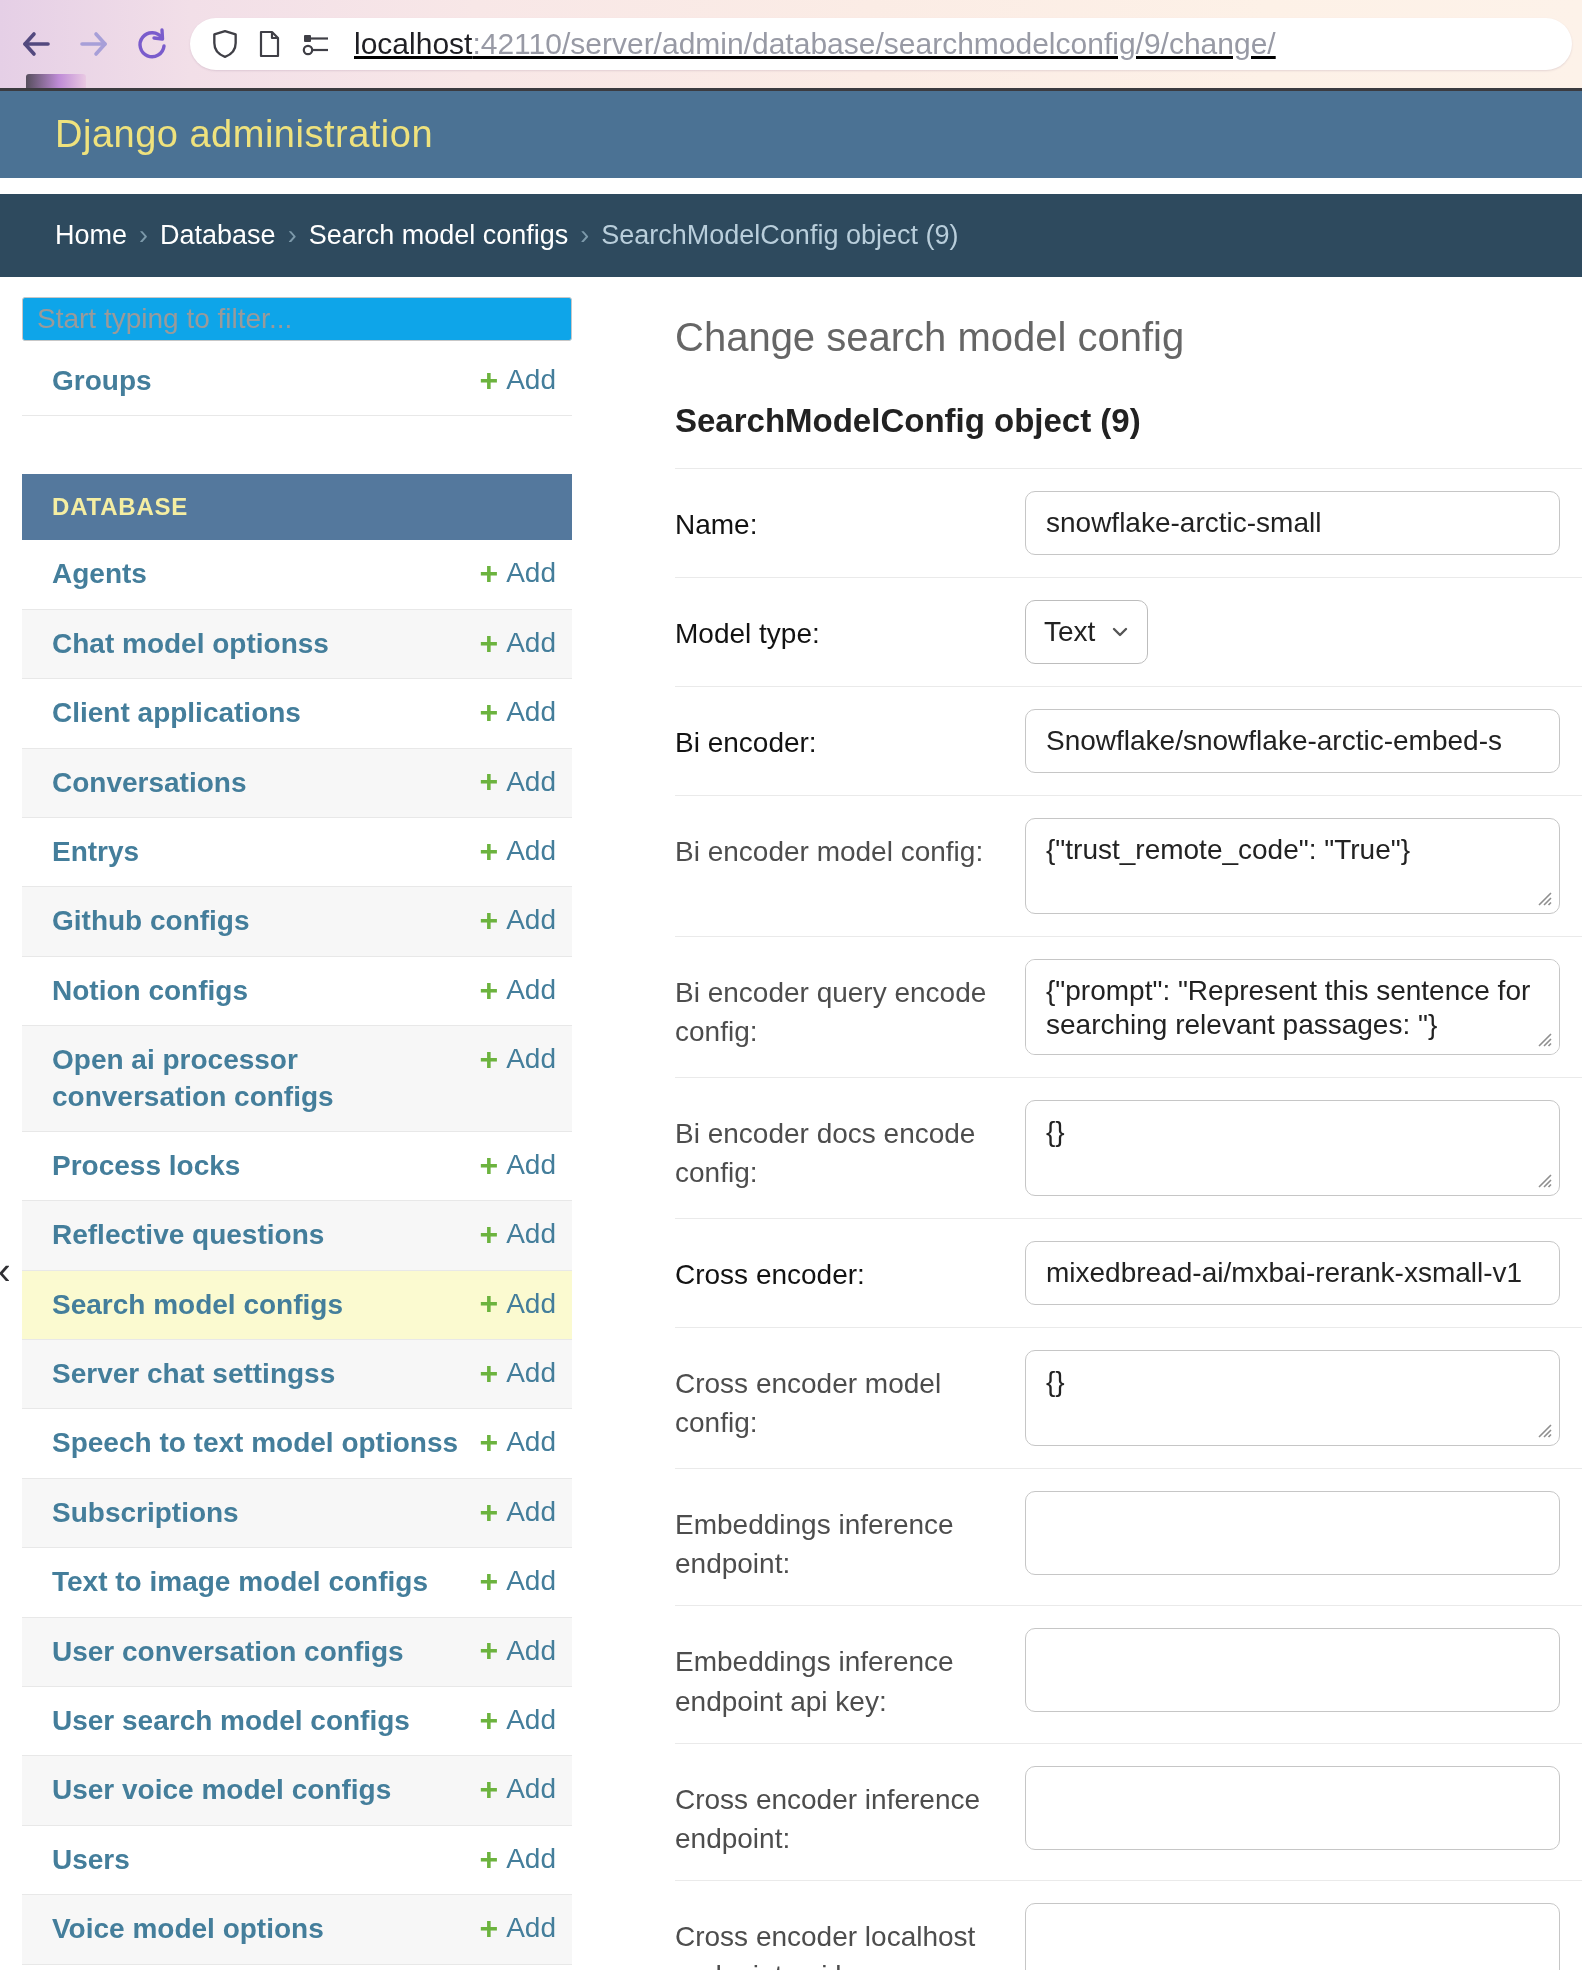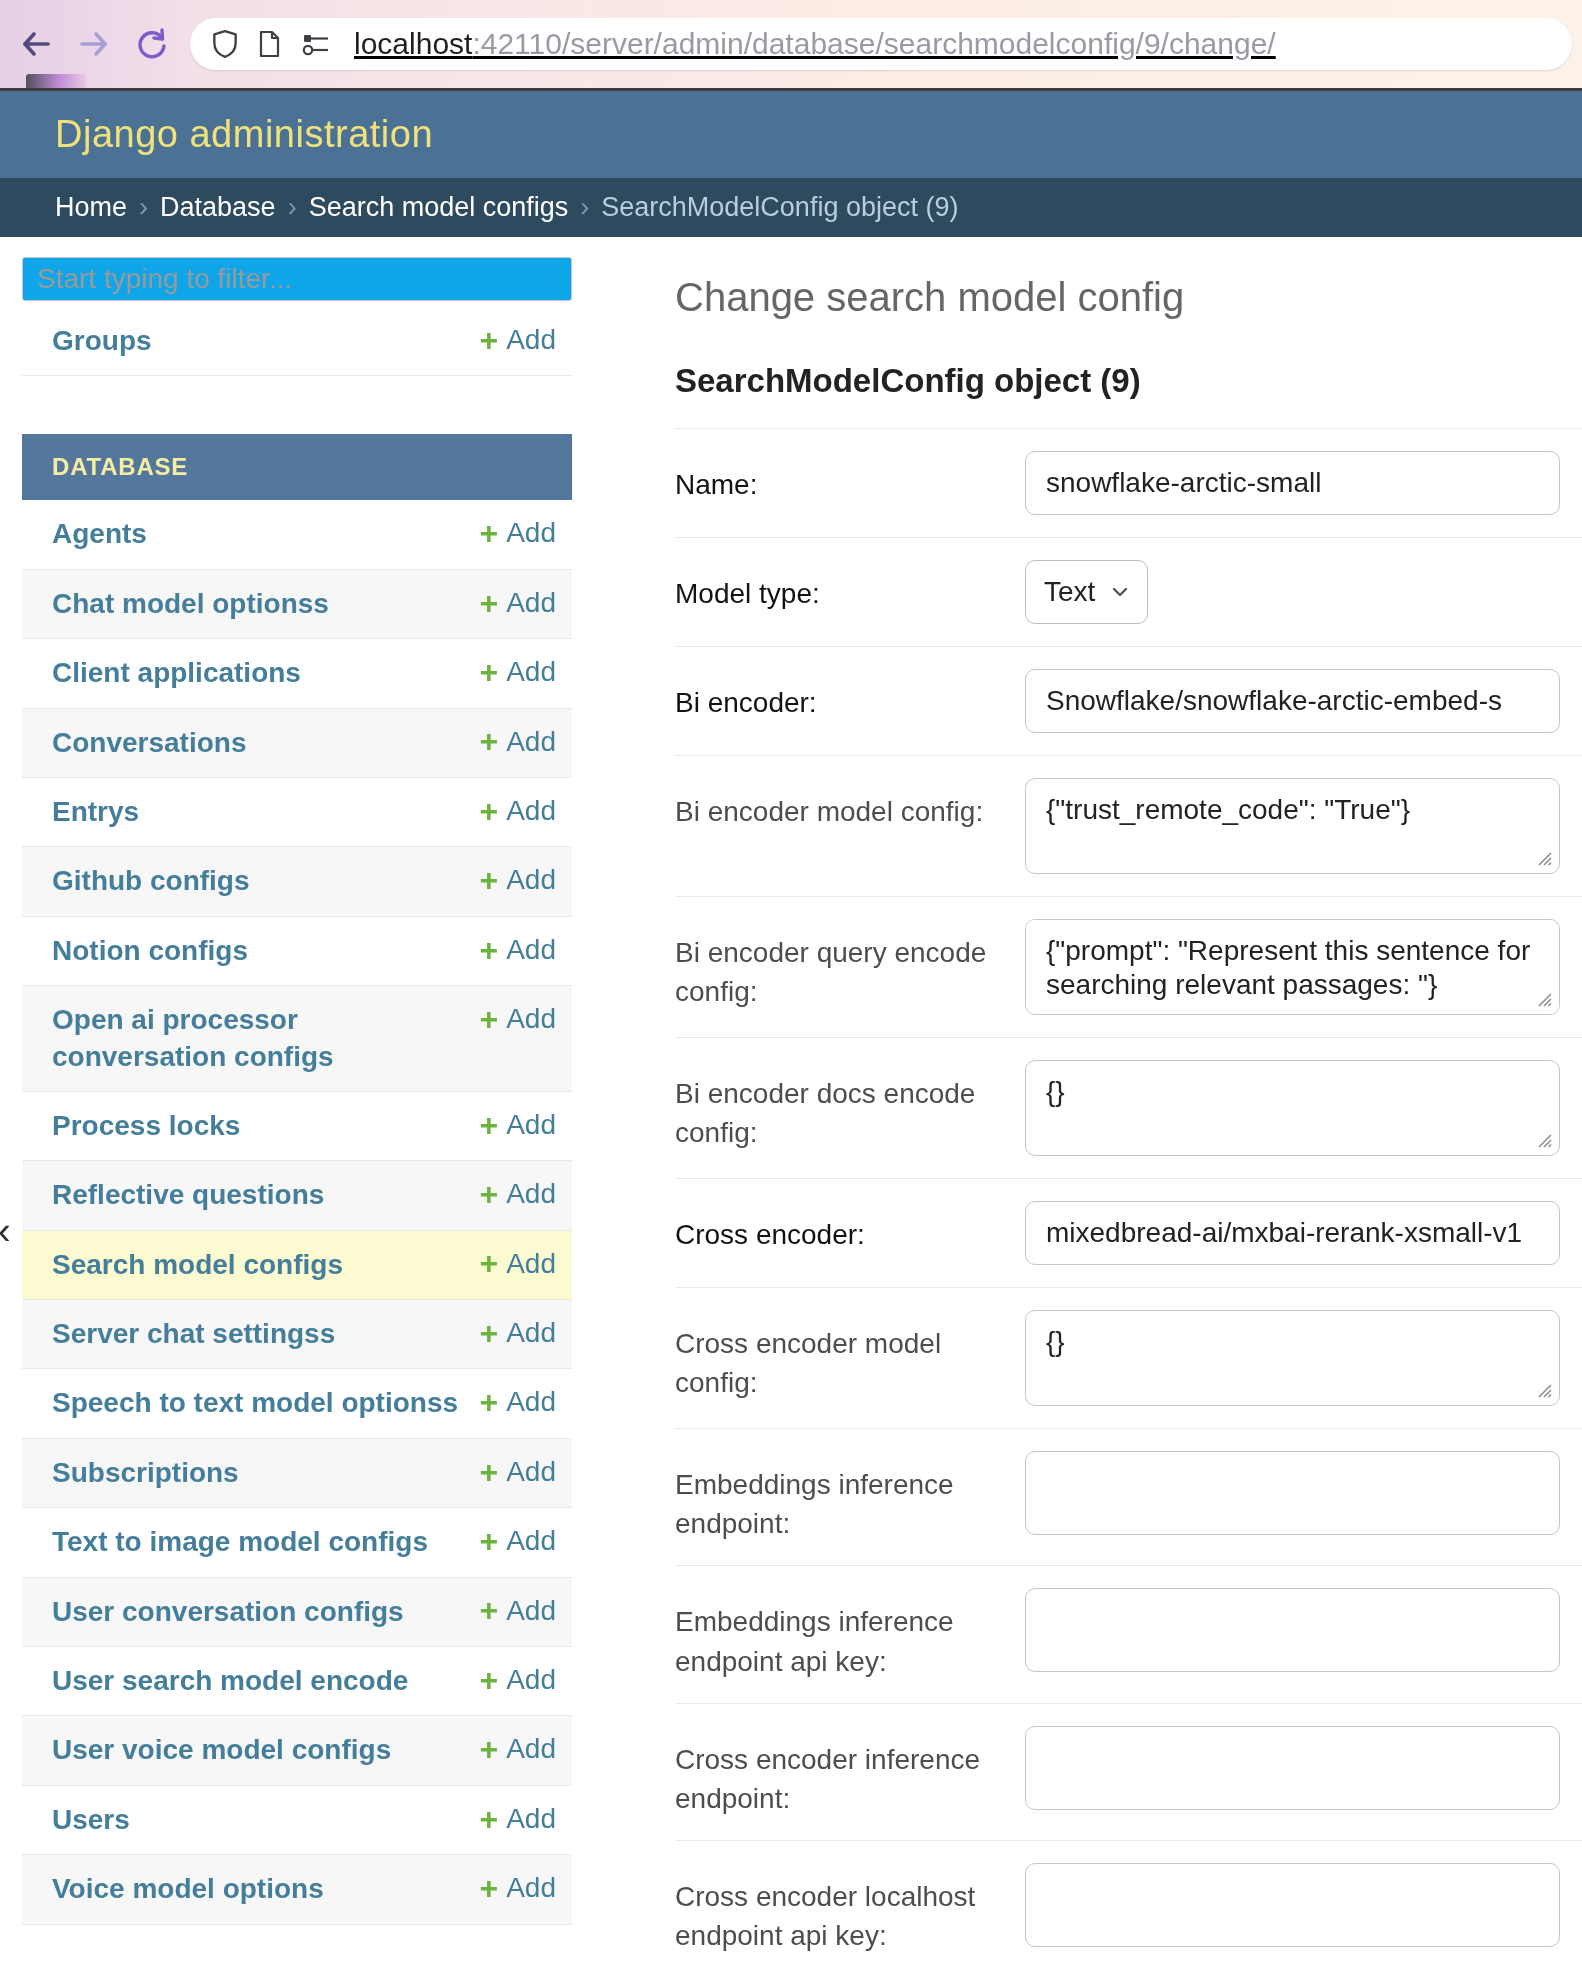--- a/index.html
+++ b/index.html
@@ -21,21 +21,21 @@
     padding:0 20px; box-shadow:0 1px 2px rgba(120,90,120,.18); min-width:0;}
   .urlbar .uicon{margin-right:16px; flex:none; display:flex;}
   .url-text{font-size:30px; white-space:nowrap; overflow:hidden; margin-left:6px;}
   .url-host{color:#1f1f24; }
   .url-path{color:#989aa5;}
   .page-divider{height:3px; background:#3b3b40; width:1582px;}
 
   
   .dj-header{height:87px; background:var(--header-bg); display:flex; align-items:center; padding-left:55px;}
   .dj-title{color:var(--site-title-fg); font-size:38px; font-weight:400; letter-spacing:.5px; cursor:pointer;}
-  .breadcrumbs{height:59px; background:var(--breadcrumb-bg); display:flex; align-items:center; padding-left:55px; font-size:27px;}
+  .breadcrumbs{height:83px; background:var(--breadcrumb-bg); display:flex; align-items:center; padding-left:55px; font-size:27px;margin-top:16px;}
   .breadcrumbs a{color:#ffffff; text-decoration:none; cursor:pointer;}
   .bc-sep{color:#7d9aab; margin:0 12px;}
   .bc-current{color:#b9cedb;}
 
   
   .content{position:relative; width:1582px; height:1735px; background:#fff; overflow:hidden;}
   .sidebar{position:absolute; left:22px; top:20px; width:550px;}
   .side-toggle{position:absolute; left:-2px; top:975px; font-size:38px; color:#2f2f33; cursor:pointer; line-height:1;}
 
   .filter{width:550px; height:44px; border:1.5px solid #c7c7c7; border-radius:3px; background:#0ea5e9;
@@ -261,21 +261,21 @@
               </a>
             </div>
             <div class="nav-row">
               <a class="nav-link">User conversation configs</a>
               <a class="add-link">
                 <span class="add-plus">+</span>
                 <span>Add</span>
               </a>
             </div>
             <div class="nav-row">
-              <a class="nav-link">User search model encode</a>
+              <a class="nav-link">User search model configs</a>
               <a class="add-link">
                 <span class="add-plus">+</span>
                 <span>Add</span>
               </a>
             </div>
             <div class="nav-row">
               <a class="nav-link">User voice model configs</a>
               <a class="add-link">
                 <span class="add-plus">+</span>
                 <span>Add</span>

